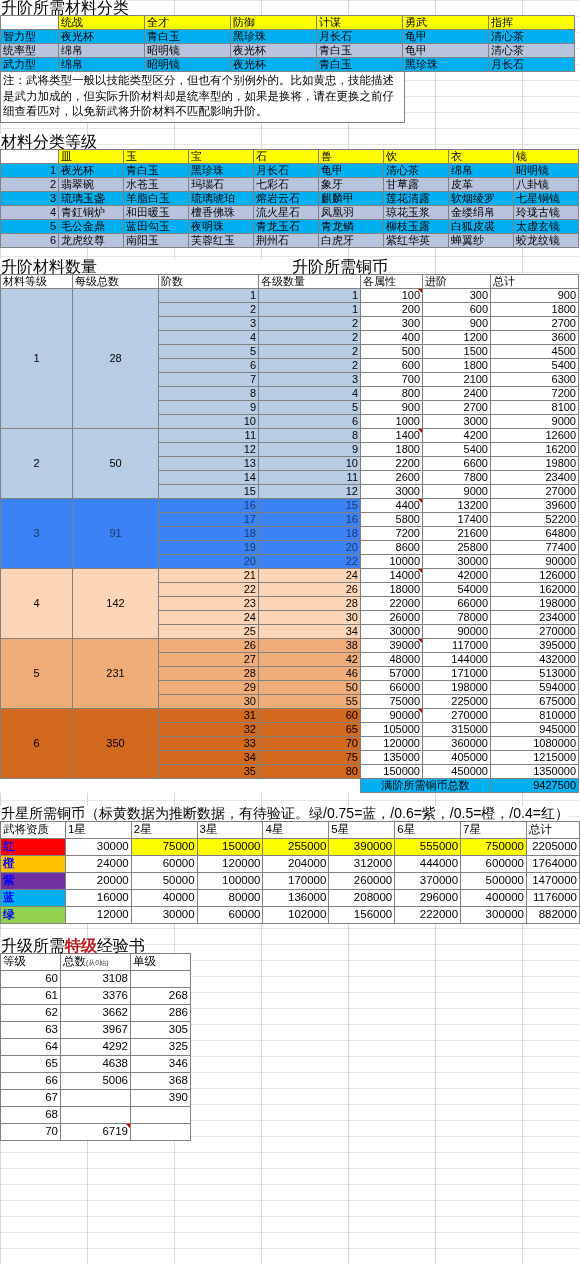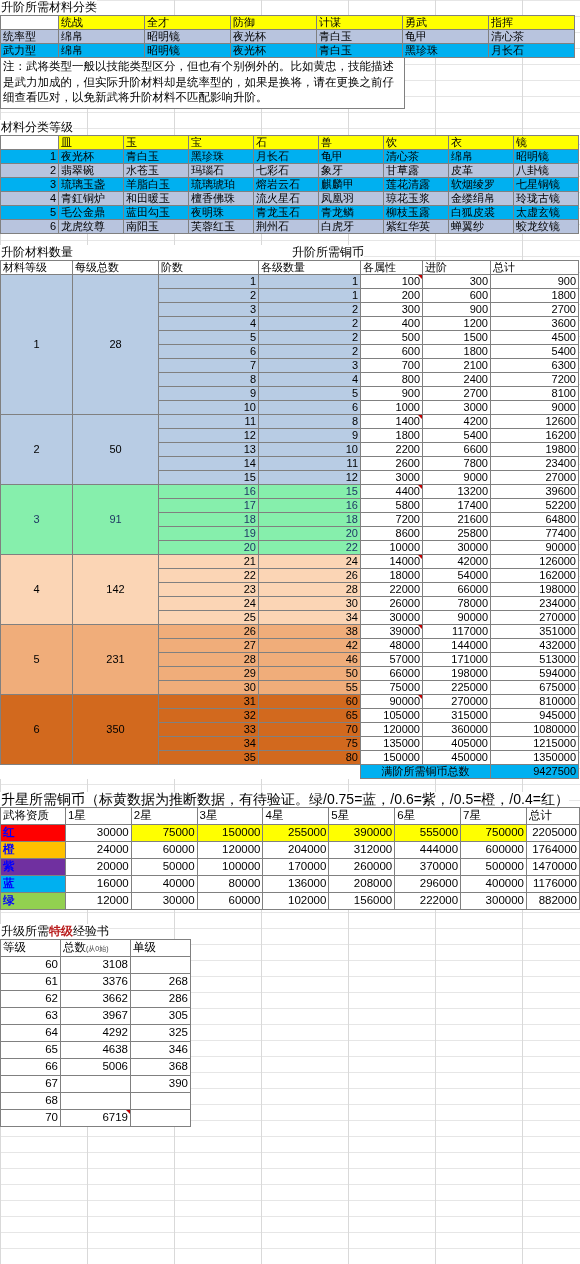--- a/index.html
+++ b/index.html
@@ -18,21 +18,21 @@
     background-image:
       repeating-linear-gradient(to right, #d9d9d9 0 1px, transparent 1px 87px),
       repeating-linear-gradient(to bottom, #e6e6e6 0 1px, transparent 1px 16px);
     z-index:0;
     pointer-events:none;
   }
   .layer{position:relative;z-index:1;}
 
   .section{margin:0;}
   .stitle{
-    font-size:12px;line-height:15px;white-space:nowrap;
+    font-size:16px;line-height:15px;white-space:nowrap;
     padding-left:1px;background:#fff;display:inline-block;
   }
   table{border-collapse:collapse;background:#fff;}
   td,th{
     border:1px solid #808080;
     font-size:11px;
     line-height:13px;
     padding:0 2px;
     font-weight:normal;
     white-space:nowrap;
@@ -66,21 +66,21 @@
 
   
   #t2{table-layout:fixed;}
   #t2 .c0{width:58px;}
   #t2 .c{width:65px;}
 
   
   #t3{table-layout:fixed;}
   .g1{background:#b8cce4;}
   .g2{background:#b8cce4;}
-  .g3{background:#86efac;color:#1f3864;margin-top:48px;}
+  .g3{background:#3b82f6;color:#1f3864;margin-top:48px;}
   .g4{background:#fbd5b5;}
   .g5{background:#f0ad7a;}
   .g6{background:#d2691e;}
   .rowb{background:#fff;}
   .totbar{background:#00b0f0;}
   .redmark{position:relative;text-align:right;}
   .redmark:after{
     content:"";position:absolute;top:0;right:0;
     border-top:4px solid #c00000;border-left:4px solid transparent;
   }
@@ -113,20 +113,29 @@
   <table id="t1">
     <tbody>
           <tr>
       <th class="blank-hdr c0"></th>
       <th class="hdr-yellow c">统战</th>
       <th class="hdr-yellow c">全才</th>
       <th class="hdr-yellow c">防御</th>
       <th class="hdr-yellow c">计谋</th>
       <th class="hdr-yellow c">勇武</th>
       <th class="hdr-yellow c">指挥</th>
+    </tr>
+    <tr class="cyan">
+      <td class="lft">智力型</td>
+      <td class="lft">夜光杯</td>
+      <td class="lft">青白玉</td>
+      <td class="lft">黑珍珠</td>
+      <td class="lft">月长石</td>
+      <td class="lft">龟甲</td>
+      <td class="lft">清心茶</td>
     </tr>
     <tr class="lav">
       <td class="lft">统率型</td>
       <td class="lft">绵帛</td>
       <td class="lft">昭明镜</td>
       <td class="lft">夜光杯</td>
       <td class="lft">青白玉</td>
       <td class="lft">龟甲</td>
       <td class="lft">清心茶</td>
     </tr>
@@ -432,21 +441,21 @@
             <td class="num rowb">90000</td>
             <td class="num rowb">270000</td>
           </tr>
           <tr>
             <td rowspan="5" class="ctr g5">5</td>
             <td rowspan="5" class="ctr g5">231</td>
             <td class="num g5">26</td>
             <td class="num g5">38</td>
             <td class="num rowb redmark">39000</td>
             <td class="num rowb">117000</td>
-            <td class="num rowb">351000</td>
+            <td class="num rowb">395000</td>
           </tr>
           <tr>
             <td class="num g5">27</td>
             <td class="num g5">42</td>
             <td class="num rowb">48000</td>
             <td class="num rowb">144000</td>
             <td class="num rowb">432000</td>
           </tr>
           <tr>
             <td class="num g5">28</td>

